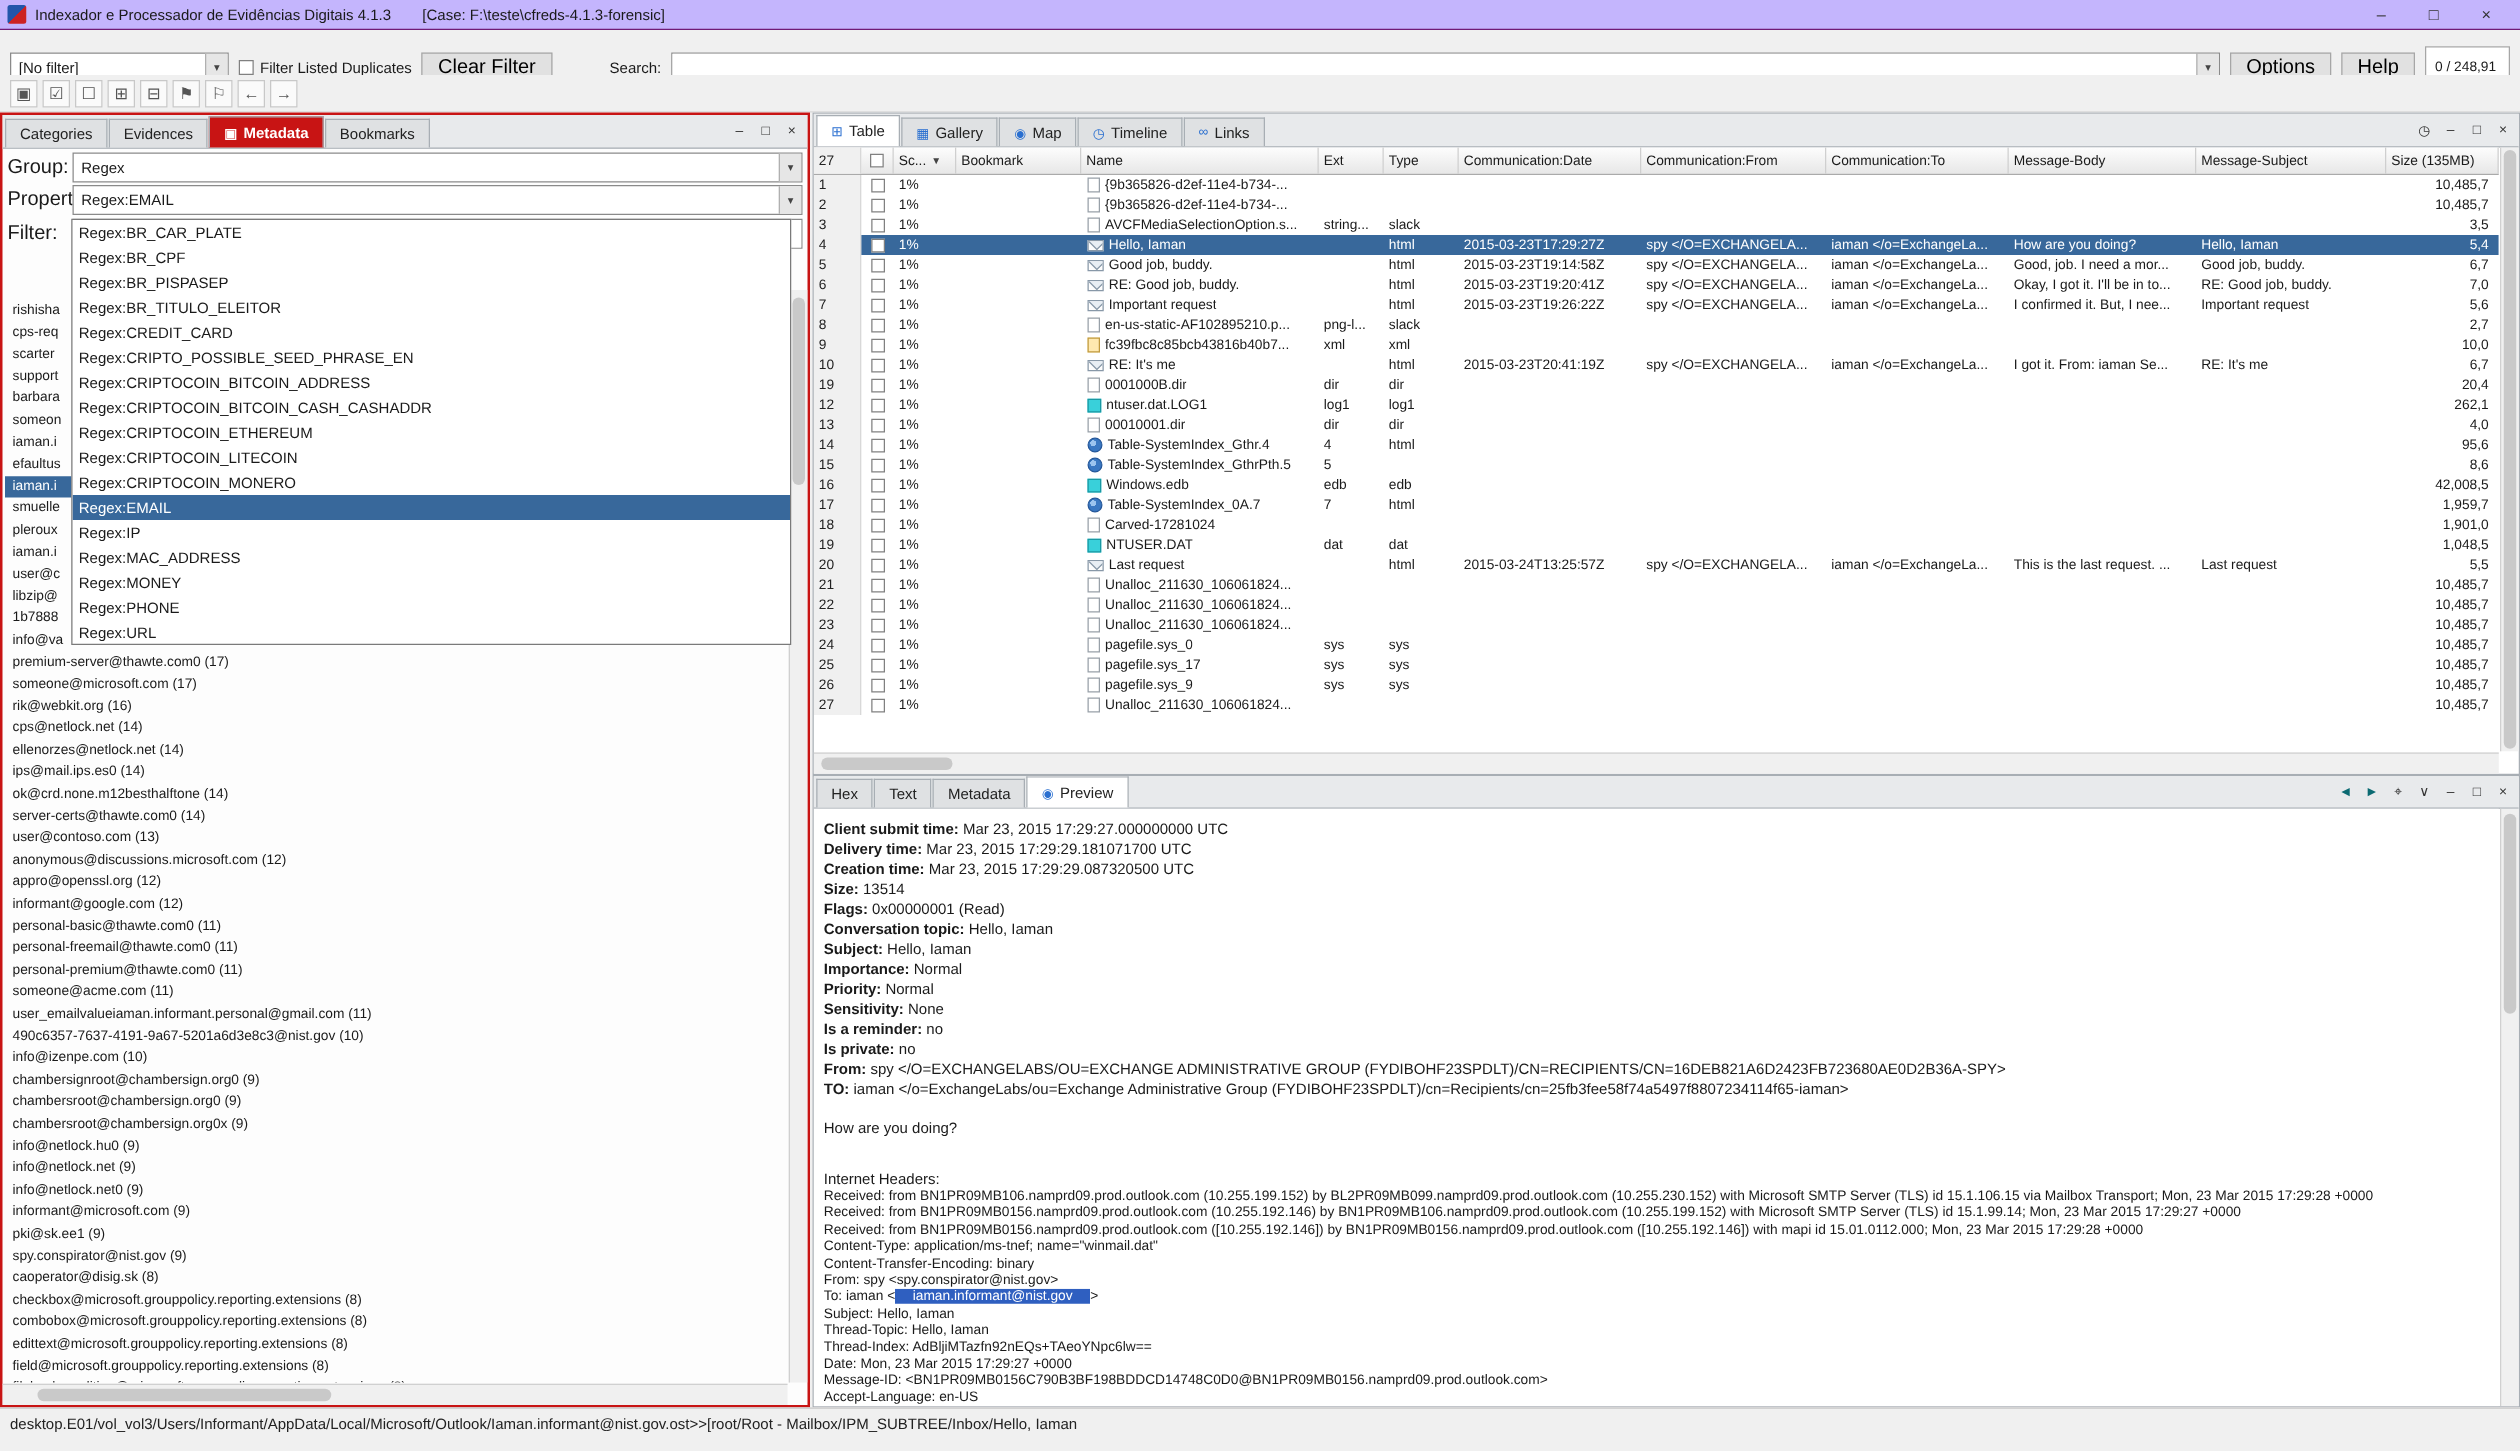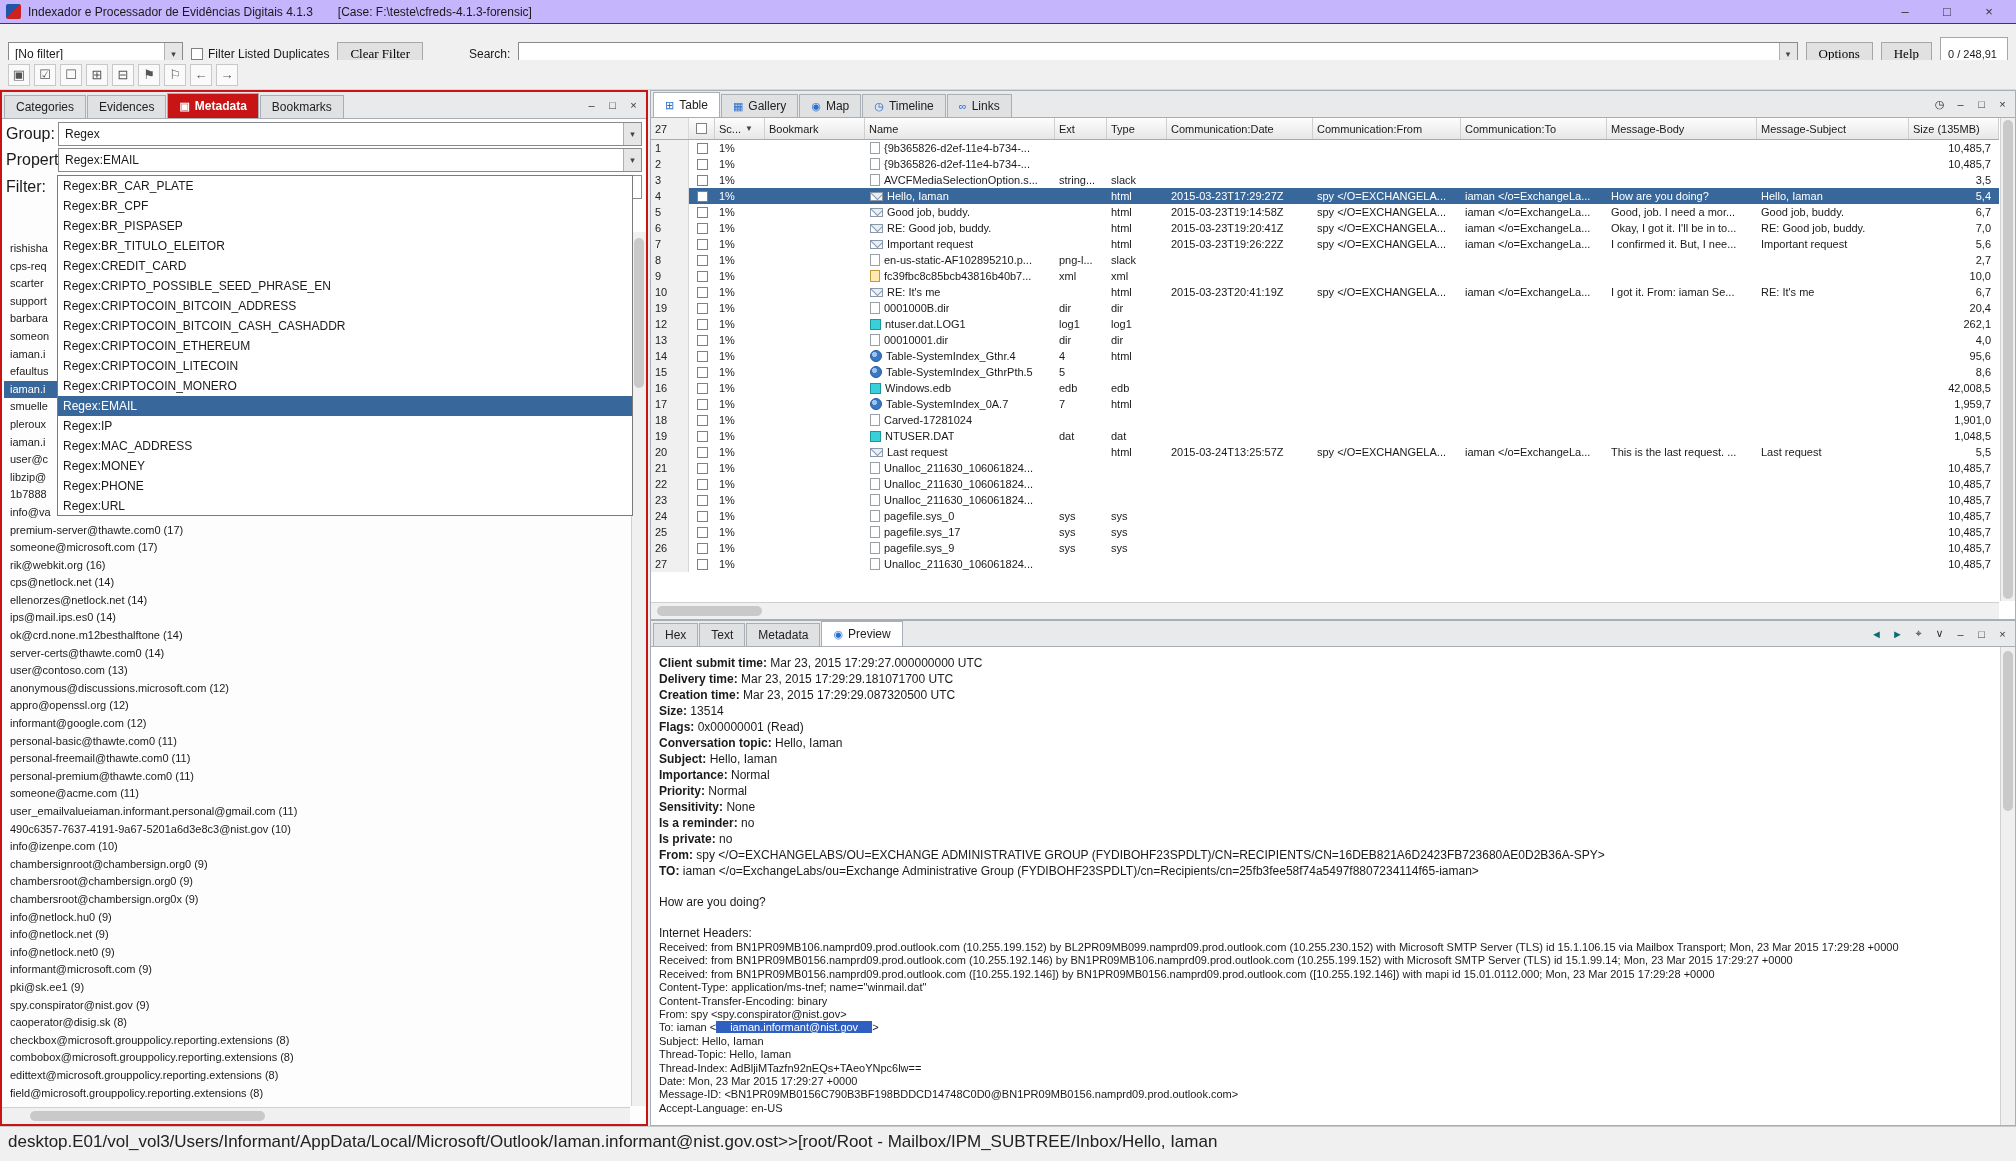--- a/index.html
+++ b/index.html
@@ -16,21 +16,21 @@
 
 
 .toolbar{position:absolute;left:0;top:36px;width:100%;height:36px;display:flex;align-items:center;gap:8px;padding:0 8px;background:#f0f0f0}
 .combo{height:24px;background:#fff;border:1px solid #8a8a8a;display:flex;align-items:center;font-size:12px}
 .combo-text{padding:0 6px;flex:1;white-space:nowrap;overflow:hidden}
 .combo-btn{width:18px;height:100%;display:flex;align-items:center;justify-content:center;background:#e6e6e6;border-left:1px solid #b0b0b0;font-size:9px;color:#444;flex:none}
 .filter-combo{width:175px;flex:none}
 .chkwrap{display:flex;align-items:center;gap:5px;flex:none}
 .cb{width:12px;height:12px;background:#fff;border:1px solid #808080;display:inline-block;flex:none}
 .cb-s{width:11px;height:11px}
-.btn{height:24px;padding:0 12px;background:#e1e1e1;border:1px solid #a6a6a6;font-size:13px;font-family:Liberation Serif, serif;flex:none}
+.btn{height:24px;padding:0 12px;background:#e1e1e1;border:1px solid #a6a6a6;font-size:16px;font-family:Liberation Sans, sans-serif;flex:none}
 .search-wrap{flex:1;height:24px;background:#fff;border:1px solid #8a8a8a;display:flex;align-items:center}
 .search-input{flex:1;border:none;outline:none;height:100%;padding:0 6px;font:inherit}
 .counter{height:24px;border:1px solid #a6a6a6;background:#fff;display:flex;align-items:center;padding:16px 7px;font-size:11px;white-space:nowrap;overflow:hidden;width:68px;flex:none}
 
 
 .iconbar{position:absolute;left:0;top:60px;width:100%;height:30px;background:#f0f0f0;display:flex;align-items:center;gap:4px;padding:0 8px;border-bottom:1px solid #d8d8d8}
 .tool-icon{width:22px;height:22px;border:1px solid #c8c8c8;background:#fafafa;display:flex;align-items:center;justify-content:center;font-size:13px;color:#555}
 
 
 .tabbar{display:flex;align-items:flex-end;height:100%;background:#e8eaec;border-bottom:1px solid #a8aeb4;padding-left:2px}
@@ -97,26 +97,26 @@
 .fi-globe{width:12px;height:12px;border-radius:50%;background:#3a78c2;border:1px solid #26589a;background-image:radial-gradient(circle at 35% 35%,#9cc4ee 0 25%,rgba(0,0,0,0) 26%)}
 .fi-registry{width:11px;height:11px;background:#39d0da;border:1px solid #1a98a2}
 .fi-xml{width:10px;height:12px;background:#ffe9b0;border:1px solid #c09a40}
 
 
 .preview-panel{position:absolute;left:650px;top:620px;width:1366px;height:506px;background:#fff;border:1px solid #a8aeb4;overflow:hidden}
 .pv-tabs{position:absolute;left:0;top:0;width:100%;height:26px}
 .pv-content{position:absolute;left:0;top:26px;right:16px;bottom:0;overflow:hidden;padding:8px 0 0 8px;background:#fff}
 .pv-field{font-size:12px;line-height:16px;white-space:nowrap;overflow:hidden}
 .pv-body{font-size:12px;margin-top:16px}
-.pv-headers-title{font-size:12px;margin-top:16px;line-height:16px}
+.pv-headers-title{font-size:12px;margin-top:26px;line-height:16px}
 .pv-hline{font-size:11px;line-height:13.4px;white-space:nowrap;overflow:hidden}
 .hl{background:var(--hit);color:#fff;padding:0 14px}
 
 
-.statusbar{position:absolute;left:0;bottom:0;width:100%;height:35px;background:#f0f0f0;border-top:1px solid #c8c8c8;padding:5px 8px 0;font-size:17px;color:#222;white-space:nowrap;overflow:hidden}
+.statusbar{position:absolute;left:0;bottom:0;width:100%;height:35px;background:#f0f0f0;border-top:1px solid #c8c8c8;padding:5px 8px 0;font-size:12px;color:#222;white-space:nowrap;overflow:hidden}
 </style>
 </head>
 <body>
 
 <div class="titlebar">
   <span class="app-icon"></span>
   <span>Indexador e Processador de Evidências Digitais 4.1.3</span>
   <span class="title-case">[Case: F:\teste\cfreds-4.1.3-forensic]</span>
   <span class="win-controls">
     <span class="win-btn">–</span>

